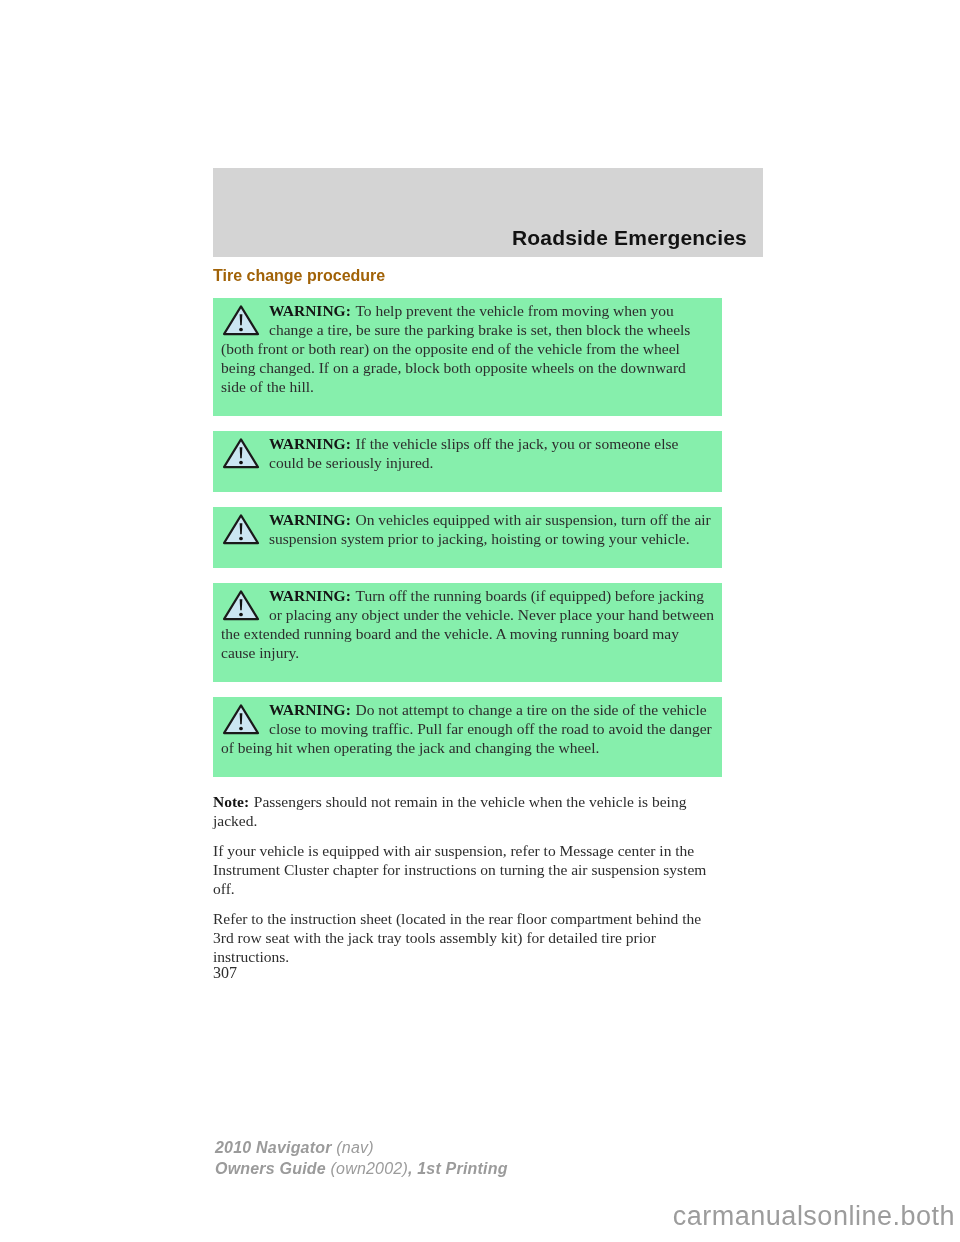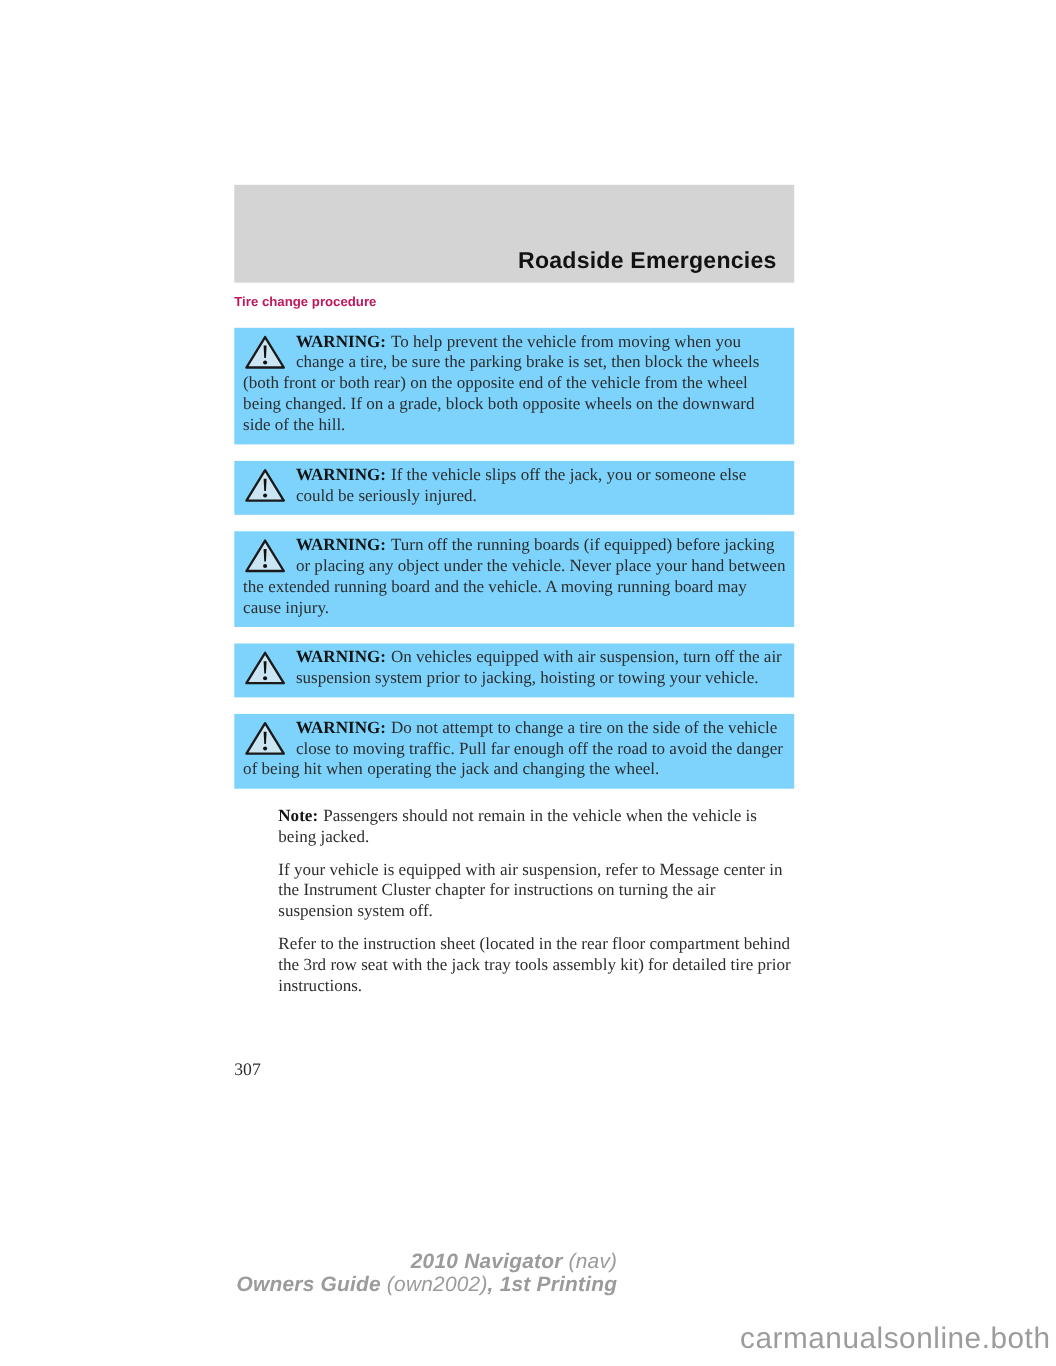--- a/index.html
+++ b/index.html
@@ -4,63 +4,63 @@
 <style>
   * { margin: 0; padding: 0; box-sizing: border-box; }
   html, body { background: #ffffff; }
   body {
     width: 960px; height: 1242px; position: relative; overflow: hidden;
     font-family: "Liberation Serif", serif; color: #2d2d2d;
   }
   .page { position: absolute; inset: 0; background: #fff; }
 
   .header-box {
-    position: absolute; left: 213px; top: 168px; width: 509px; height: 89px;
+    position: absolute; left: 213px; top: 168px; width: 550px; height: 89px;
     background: #d4d4d4;
     display: flex; align-items: flex-end; justify-content: flex-end;
     padding: 0 16px 7px 0;
   }
   .header-title {
     font-family: "Liberation Sans", sans-serif; font-weight: bold;
     font-size: 21px; color: #121212; letter-spacing: 0.2px;
   }
 
   .section-heading {
     position: absolute; left: 213px; top: 267px;
     font-family: "Liberation Sans", sans-serif; font-weight: bold;
-    font-size: 12px; color: #be185d;
+    font-size: 16px; color: #a16207;
   }
 
   .content {
     position: absolute; left: 213px; top: 298px; width: 509px;
     font-size: 15.5px; line-height: 19px;
   }
 
   .warning-box {
-    background: #7dd3fc; padding: 3px 8px 8px 8px; margin-bottom: 15px;
+    background: #86efac; padding: 3px 8px 20px 8px; margin-bottom: 15px;
     overflow: hidden;
   }
   .warn-text { text-align: left; }
   .warn-icon { float: left; width: 40px; height: 33px; margin: 3px 8px 2px 0; }
   .warn-icon svg { display: block; width: 40px; height: 33px; }
   .bold-label { font-weight: bold; color: #141414; margin-right: 0.3em; }
 
-  .body-para { margin-top: 11px; margin-left: 40px; }
+  .body-para { margin-top: 11px; }
   .run-b { font-weight: bold; }
   .run-i { }
 
   .page-number {
     position: absolute; left: 213px; top: 964px; width: 509px;
     text-align: left; font-size: 16px; color: #2d2d2d;
   }
 
   .footer {
     position: absolute; left: 215px; top: 1137px;
     font-family: "Liberation Sans", sans-serif; font-style: italic;
-    font-size: 19px; line-height: 21px; color: #9b9b9b; letter-spacing: 0.2px; text-align: right;
+    font-size: 16px; line-height: 21px; color: #9b9b9b; letter-spacing: 0.2px;
   }
 
   .watermark {
     position: absolute; right: 5px; top: 1201px;
     font-family: "Liberation Sans", sans-serif; font-size: 27px;
     color: #9c9c9c; letter-spacing: 0.5px;
   }
 </style>
 </head>
 <body>
@@ -98,32 +98,32 @@
     </div>
 
     <div class="warning-box">
       <span class="warn-icon">
         <svg viewBox="0 0 40 34" xmlns="http://www.w3.org/2000/svg">
           <path d="M20 2.5 L37.5 31 L2.5 31 Z" fill="#cbe6f2" stroke="#1a1a1a" stroke-width="2.2" stroke-linejoin="round"></path>
           <path d="M18.6 10.5 h2.8 l-0.6 11.5 h-1.6 Z" fill="#111"></path>
           <circle cx="20" cy="26.3" r="1.9" fill="#111"></circle>
         </svg>
       </span>
-      <p class="warn-text"><strong class="bold-label">WARNING:</strong><span>Turn off the running boards (if equipped) before jacking or placing any object under the vehicle. Never place your hand between the extended running board and the vehicle. A moving running board may cause injury.</span></p>
+      <p class="warn-text"><strong class="bold-label">WARNING:</strong><span>On vehicles equipped with air suspension, turn off the air suspension system prior to jacking, hoisting or towing your vehicle.</span></p>
     </div>
 
     <div class="warning-box">
       <span class="warn-icon">
         <svg viewBox="0 0 40 34" xmlns="http://www.w3.org/2000/svg">
           <path d="M20 2.5 L37.5 31 L2.5 31 Z" fill="#cbe6f2" stroke="#1a1a1a" stroke-width="2.2" stroke-linejoin="round"></path>
           <path d="M18.6 10.5 h2.8 l-0.6 11.5 h-1.6 Z" fill="#111"></path>
           <circle cx="20" cy="26.3" r="1.9" fill="#111"></circle>
         </svg>
       </span>
-      <p class="warn-text"><strong class="bold-label">WARNING:</strong><span>On vehicles equipped with air suspension, turn off the air suspension system prior to jacking, hoisting or towing your vehicle.</span></p>
+      <p class="warn-text"><strong class="bold-label">WARNING:</strong><span>Turn off the running boards (if equipped) before jacking or placing any object under the vehicle. Never place your hand between the extended running board and the vehicle. A moving running board may cause injury.</span></p>
     </div>
 
     <div class="warning-box">
       <span class="warn-icon">
         <svg viewBox="0 0 40 34" xmlns="http://www.w3.org/2000/svg">
           <path d="M20 2.5 L37.5 31 L2.5 31 Z" fill="#cbe6f2" stroke="#1a1a1a" stroke-width="2.2" stroke-linejoin="round"></path>
           <path d="M18.6 10.5 h2.8 l-0.6 11.5 h-1.6 Z" fill="#111"></path>
           <circle cx="20" cy="26.3" r="1.9" fill="#111"></circle>
         </svg>
       </span>

